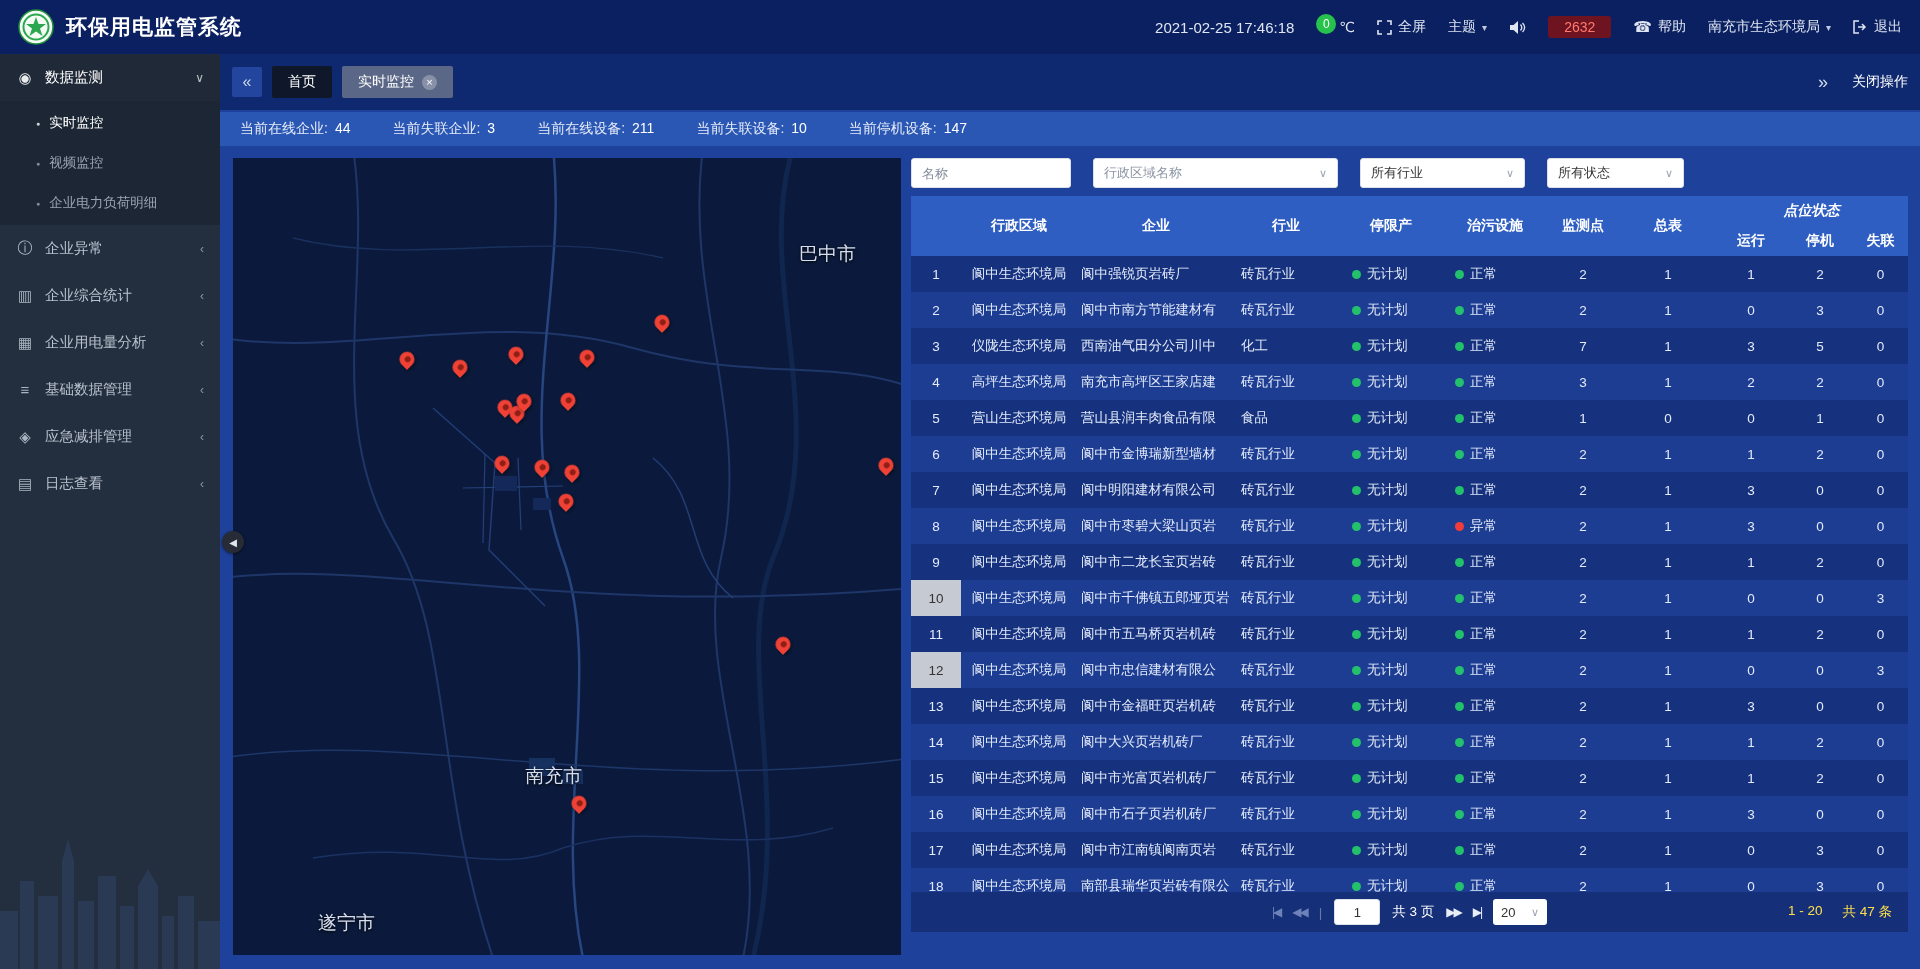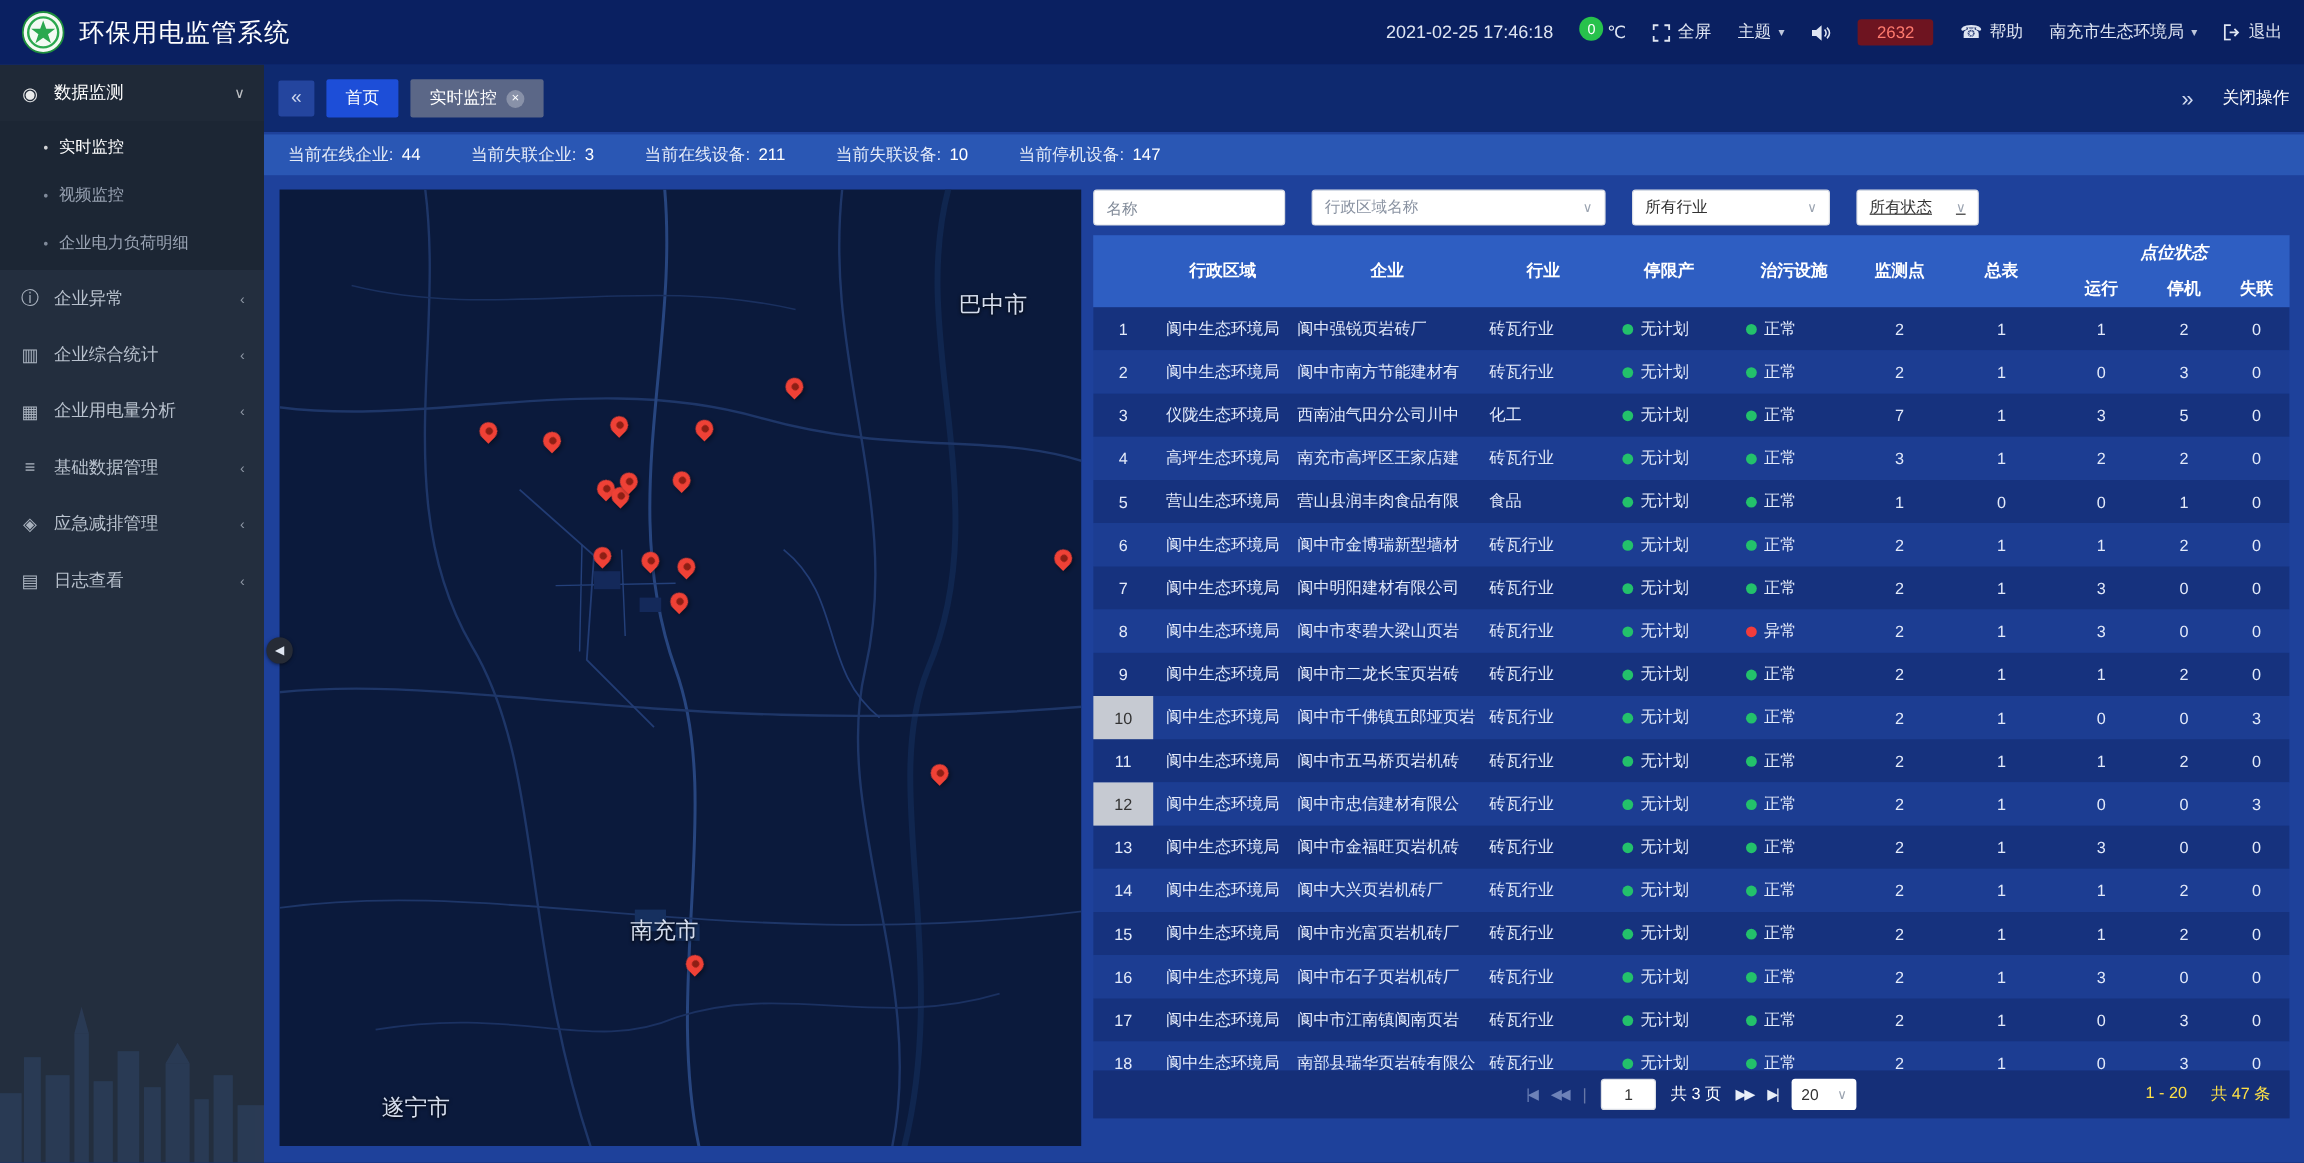--- a/index.html
+++ b/index.html
@@ -8,21 +8,21 @@
     width:1920px; height:969px; overflow:hidden; position:relative;
     font-family:"Liberation Sans","DejaVu Sans",sans-serif;
     background:#1e419b; color:#fff;
     --cols: 50px 116px 158px 102px 108px 100px 76px 94px 72px 66px 55px;
   }
   .cur { cursor:pointer; }
 
   
   .hdr { height:54px; background:#0a2061; display:flex; align-items:center; padding:0 18px; }
   .hdr-left { display:flex; align-items:center; gap:12px; }
-  .title { font-size:21px; font-weight:normal; letter-spacing:1px; color:#fff; }
+  .title { font-size:21px; font-weight:bold; letter-spacing:1px; color:#fff; }
   .hdr-right { margin-left:auto; display:flex; align-items:center; gap:22px; font-size:14px; color:#dfe5f2; }
   .dt { font-size:15px; }
   .temp { display:flex; align-items:center; gap:3px; }
   .temp-badge { width:20px; height:20px; border-radius:50%; background:#27c24c; color:#fff;
     font-size:12px; display:flex; align-items:center; justify-content:center; margin-top:-6px; }
   .hdr-item { display:flex; align-items:center; gap:6px;text-align:right; }
   .caret { font-size:10px; opacity:.85; }
   .alert-pill { background:#6e1420; color:#ff7a6e; padding:3px 16px; border-radius:3px; font-size:14px; }
   .phone-ic { font-size:15px; }
 
@@ -41,21 +41,21 @@
   .sub .sub-dot { font-size:7px; margin-right:9px; opacity:.8; }
   .sub.active { color:#fff; }
   .city-sil { position:absolute; bottom:0; left:0; width:220px; height:170px; }
 
   
   .tabbar { height:56px; background:#0e296f; display:flex; align-items:center; padding:0 12px; gap:10px; }
   .tab-nav { width:30px; height:30px; background:#24459e; color:#cfd8ee; display:flex; align-items:center;
     justify-content:center; font-size:16px; border-radius:2px; }
   .tab { height:32px; padding:0 16px; display:flex; align-items:center; gap:8px; font-size:14px;
     color:#fff; border-radius:2px; }
-  .tab.home { background:#1d4ed8; }
+  .tab.home { background:#0f172a; }
   .tab.active { background:#5b6787; }
   .tab-close { width:15px; height:15px; border-radius:50%; background:rgba(255,255,255,.28); font-size:11px;
     display:flex; align-items:center; justify-content:center; line-height:1; }
   .tabbar-right { margin-left:auto; display:flex; align-items:center; gap:14px; }
   .tab-nav.plain { background:transparent; font-size:18px; }
   .close-ops { font-size:14px; color:#fff; }
 
   
   .statsbar { height:34px; margin-top:2px; background:#2a57b4; display:flex; align-items:center;
     padding-left:20px; font-size:14px; }
@@ -83,21 +83,21 @@
   
   .right-panel { flex:1; display:flex; flex-direction:column; min-width:0; }
   .filters { display:flex; gap:22px; height:30px; margin-bottom:8px; }
   .f-input { width:160px; height:30px; border:1px solid #dcdfe6; border-radius:3px; padding:0 10px;
     font-size:13px; color:#333; background:#fff; outline:none; font-family:inherit; }
   .f-input::placeholder { color:#808a98; }
   .f-select { height:30px; background:#fff; border:1px solid #dcdfe6; border-radius:3px; display:flex;
     align-items:center; padding:0 10px; font-size:13px; color:#333; }
   .f-select .ph { color:#8a93a2; }
   .sel-caret { margin-left:auto; color:#9aa3b0; font-size:11px; padding-left:8px; }
-  .w-region { width:245px; } .w-industry { width:165px; } .w-status { width:102px;text-decoration:underline; }
+  .w-region { width:245px; } .w-industry { width:165px; } .w-status { width:137px; }
 
   
   .grid-head { display:grid; grid-template-columns:var(--cols); grid-template-rows:30px 30px;
     background:#2e5ec2; color:#fff; font-weight:bold; font-size:14px; }
   .gh { grid-row:1/3; display:flex; align-items:center; justify-content:center; }
   .gh-group { grid-column:9/12; grid-row:1; display:flex; align-items:center; justify-content:center;
     font-style:italic; }
   .gh-sub { grid-row:2; display:flex; align-items:center; justify-content:center; }
   .gh-sub.s1 { grid-column:9; } .gh-sub.s2 { grid-column:10; } .gh-sub.s3 { grid-column:11; }
 

